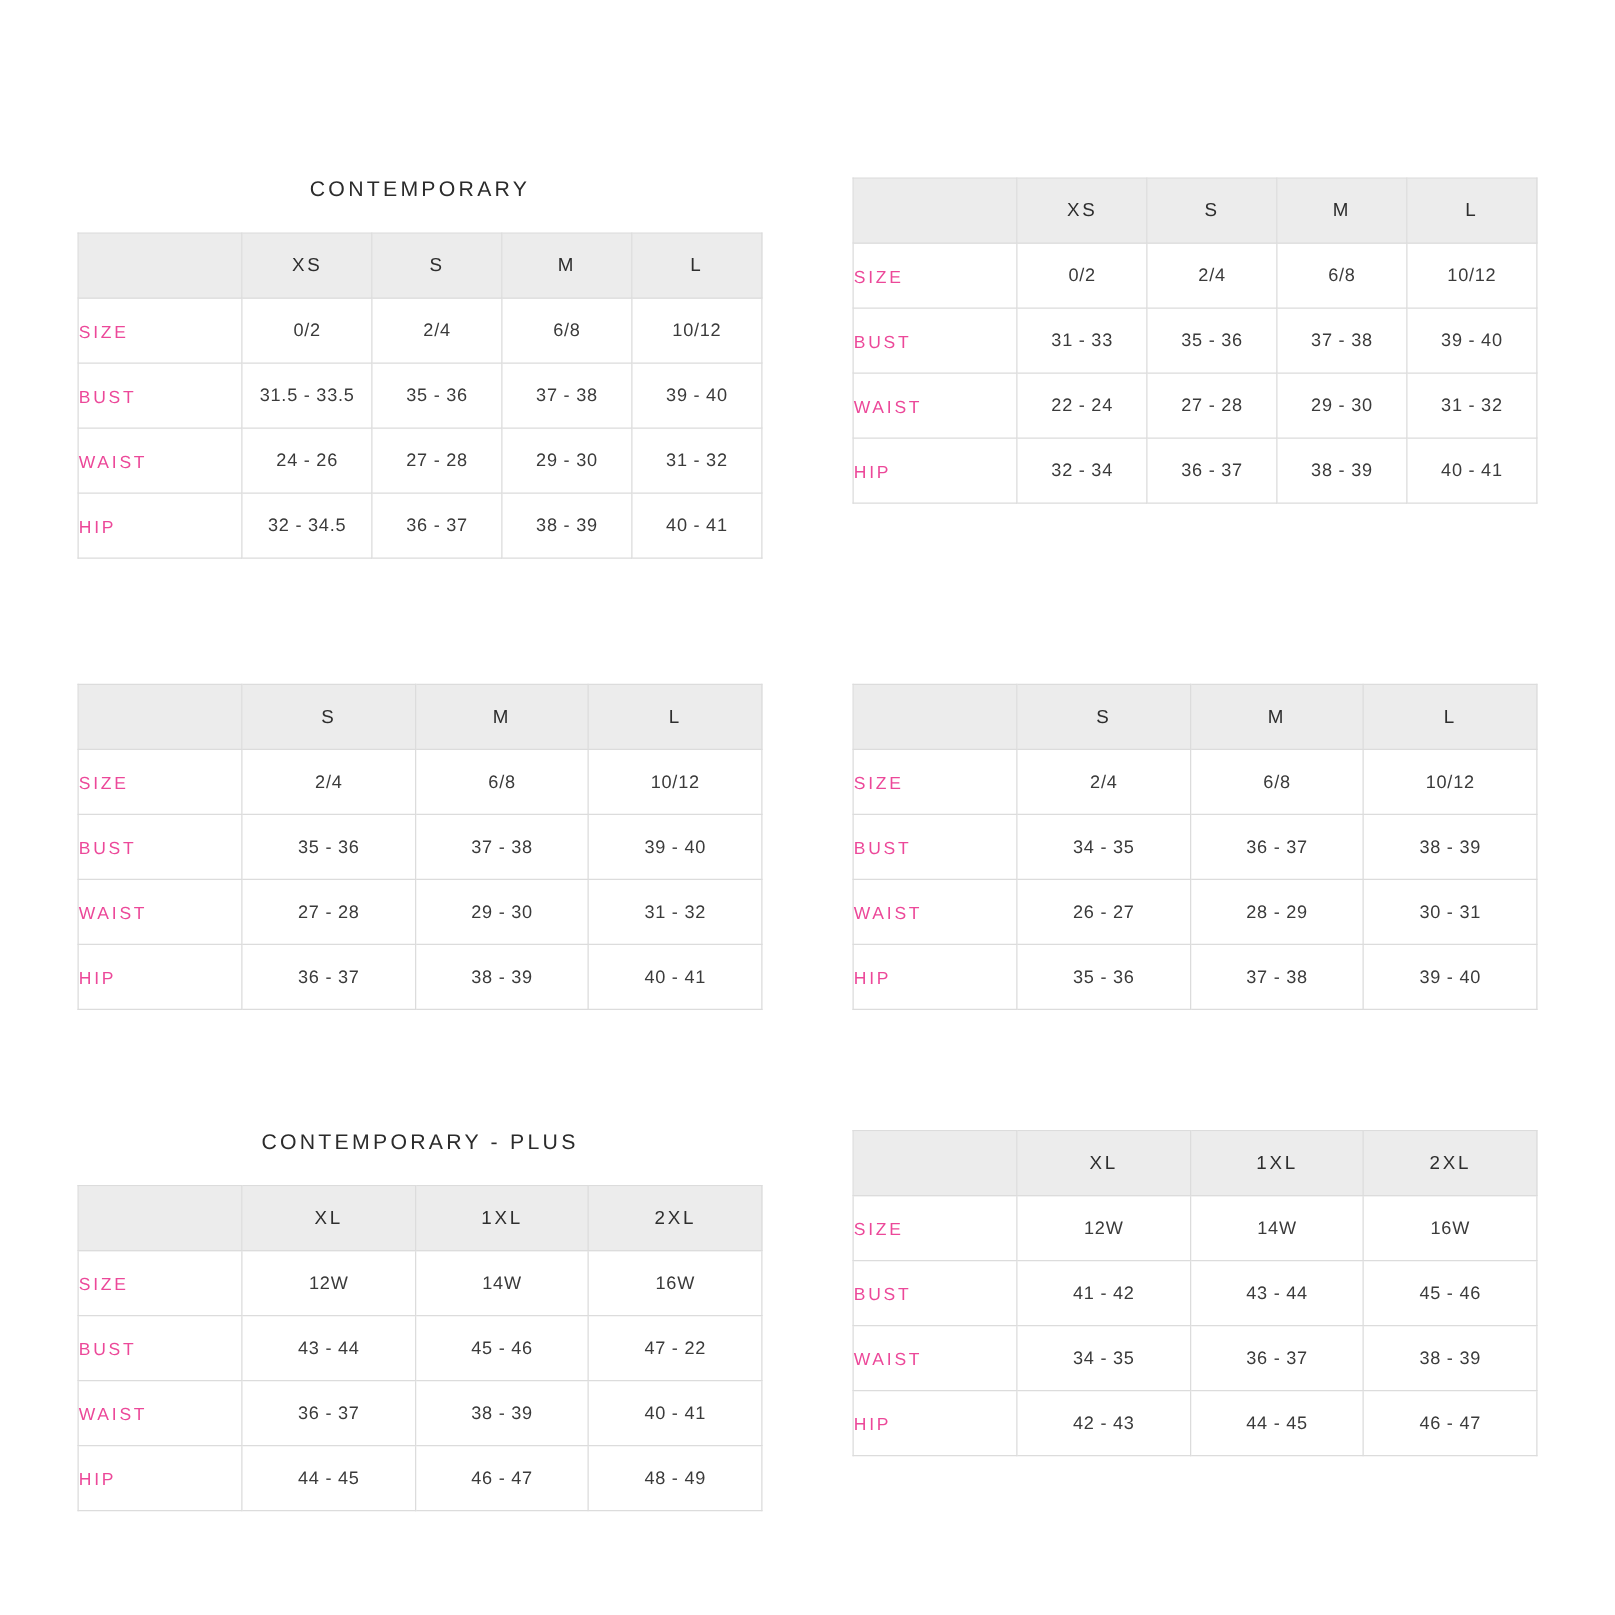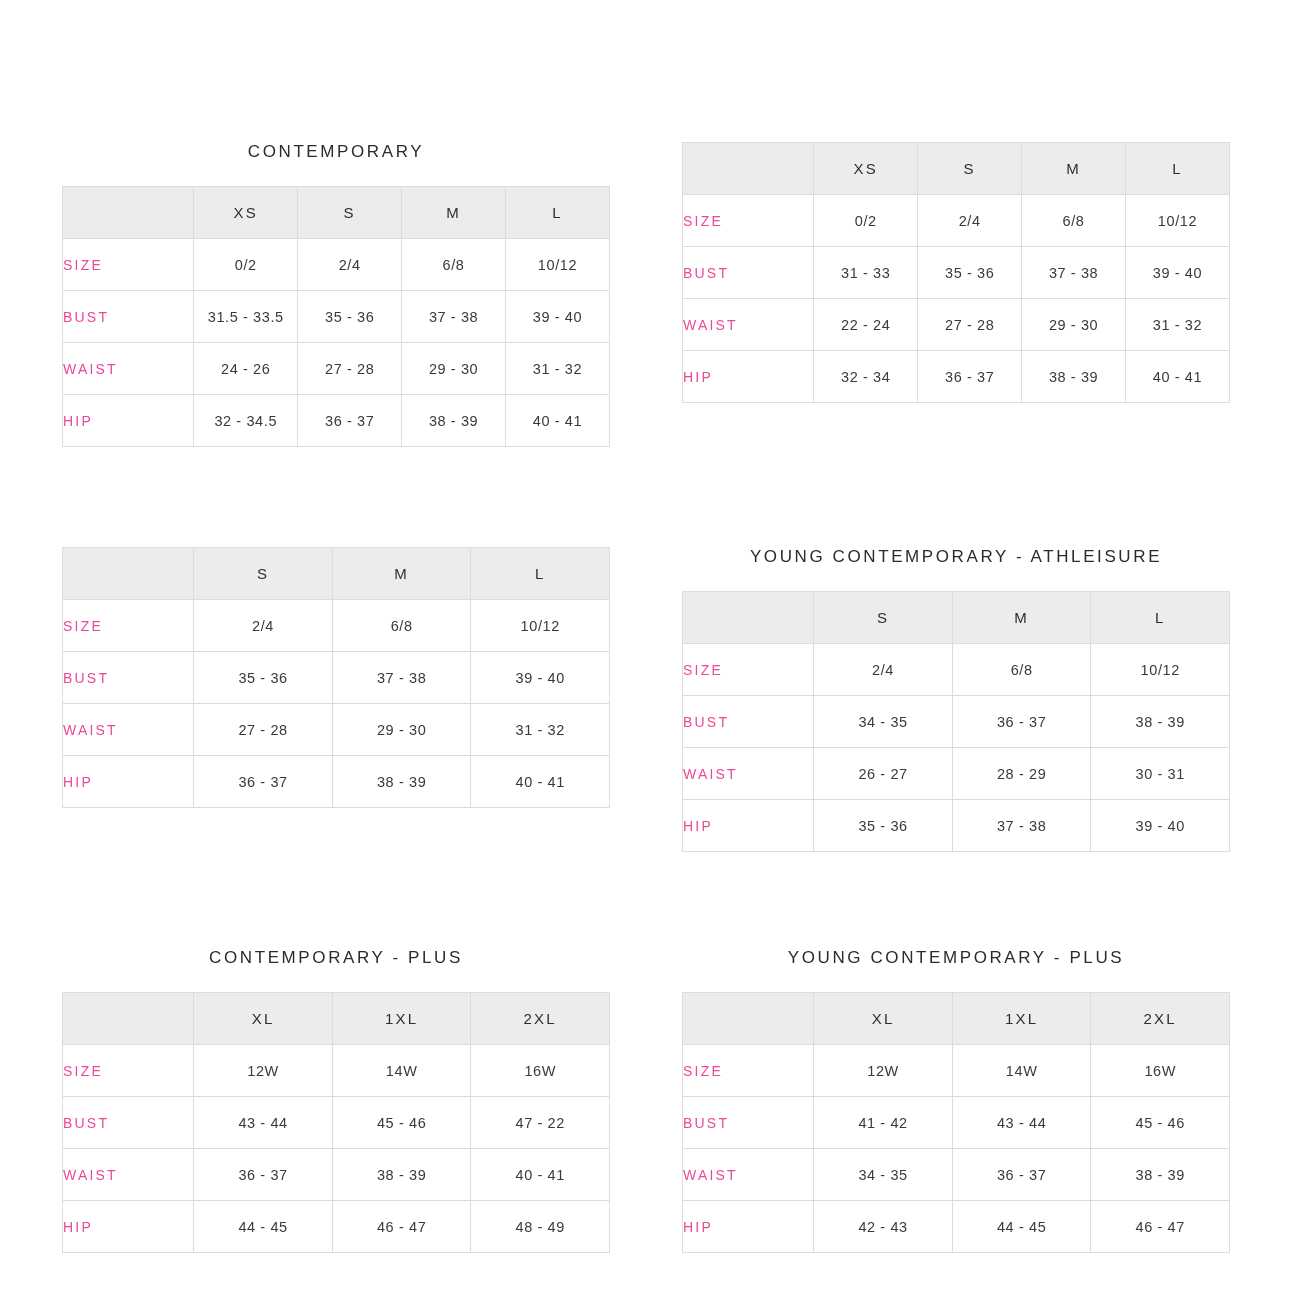--- a/index.html
+++ b/index.html
@@ -234,21 +234,20 @@
             <th class="rowlabel">HIP</th>
             <td>36 - 37</td>
             <td>38 - 39</td>
             <td>40 - 41</td>
           </tr>
         </tbody>
       </table>
     </div>
 
     <div class="block">
-      <div class="block-title">YOUNG CONTEMPORARY - ATHLEISURE</div>
       <table class="size-table">
         <colgroup>
             <col class="label-col">
             <col>
             <col>
             <col>
           </colgroup>
         <thead>
           <tr>
             <th class="corner"></th>
@@ -329,21 +328,20 @@
             <th class="rowlabel">HIP</th>
             <td>44 - 45</td>
             <td>46 - 47</td>
             <td>48 - 49</td>
           </tr>
         </tbody>
       </table>
     </div>
 
     <div class="block">
-      <div class="block-title">YOUNG CONTEMPORARY - PLUS</div>
       <table class="size-table">
         <colgroup>
             <col class="label-col">
             <col>
             <col>
             <col>
           </colgroup>
         <thead>
           <tr>
             <th class="corner"></th>

